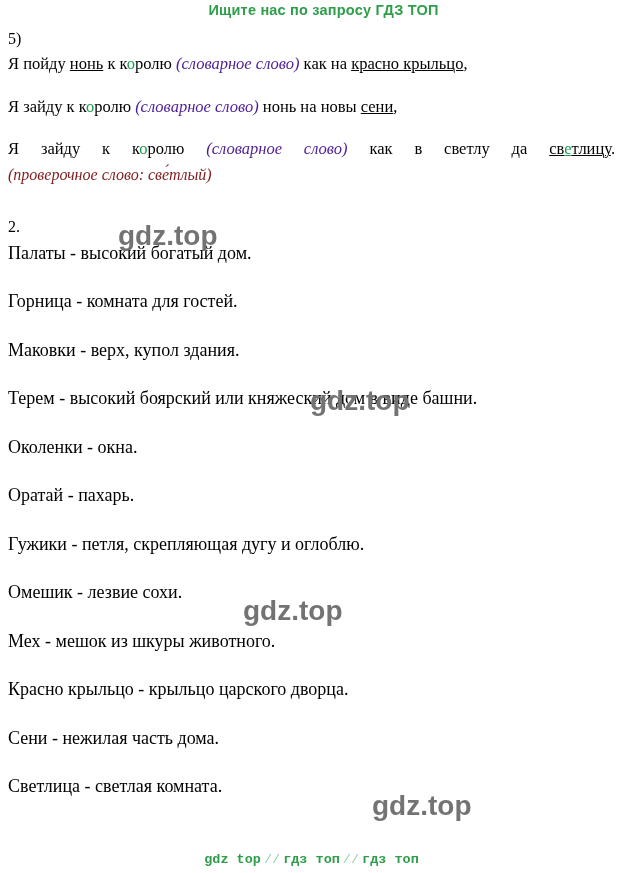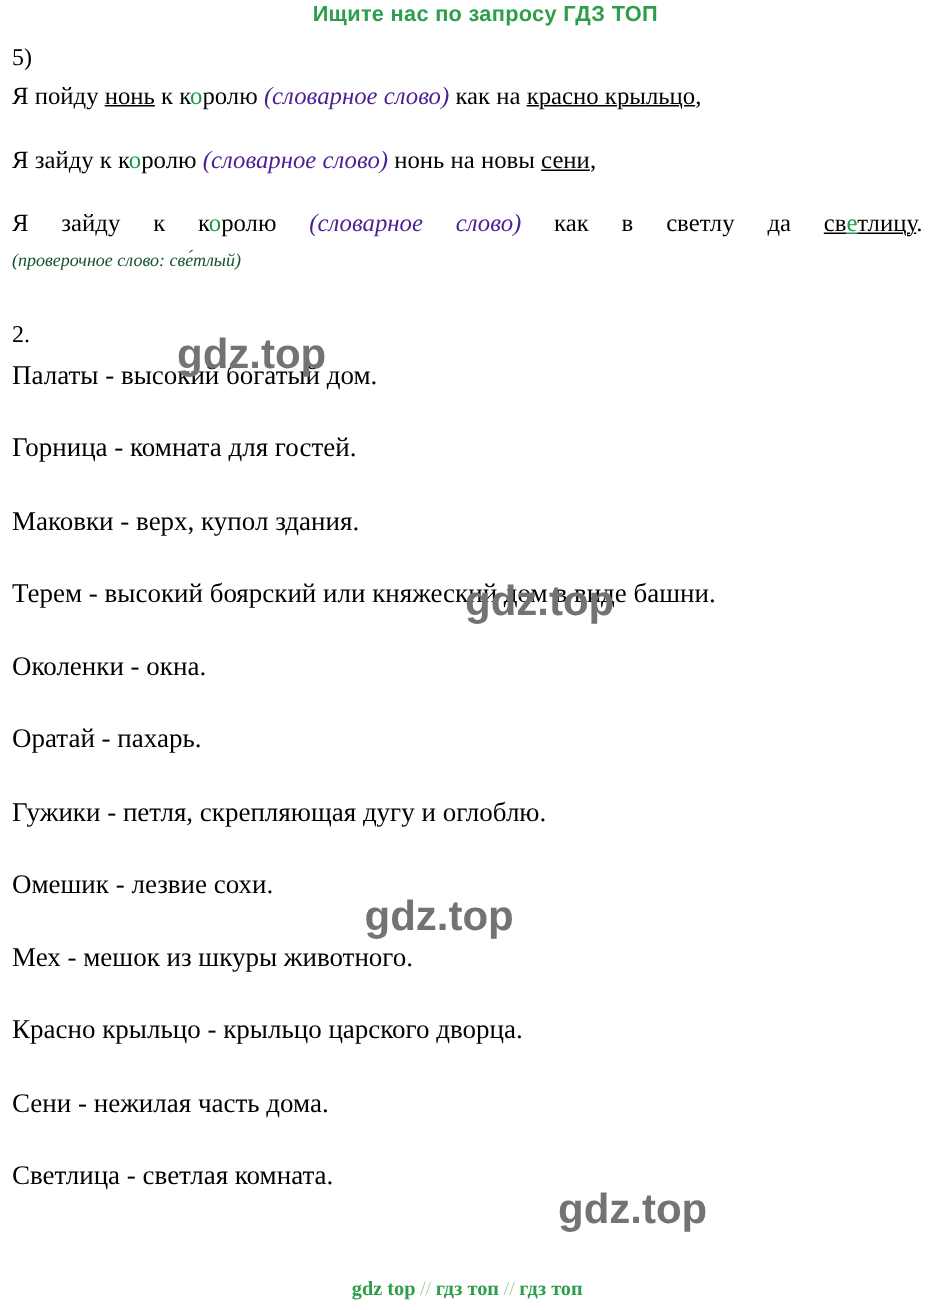--- a/index.html
+++ b/index.html
@@ -61,22 +61,22 @@
   }
   .uline {
     text-decoration: underline;
     text-decoration-thickness: 1px;
   }
   .grn {
     color: #1a9a4b;
   }
   .note {
     font-style: italic;
-    color: #14532d;
-    font-size: 12px;
+    color: #7f1d1d;
+    font-size: 16px;
     margin-top: -14px;
     margin-bottom: 18px;
   }
   .section2 {
     margin-top: 34px;
   }
   .defs p {
     font-size: 18px;
     line-height: 1.25;
     margin: 0 0 26px 0;
@@ -92,21 +92,21 @@
   .wm1 { left: 118px; top: 220px; font-size: 28px; }
   .wm2 { left: 310px; top: 385px; font-size: 28px; }
   .wm3 { left: 243px; top: 595px; font-size: 28px; }
   .wm4 { left: 372px; top: 790px; font-size: 28px; }
   .footer {
     position: absolute;
     left: 0;
     bottom: 6px;
     width: 623px;
     text-align: center;
-    font-family: Liberation Serif, serif;
+    font-family: Liberation Mono, monospace;
     font-size: 13.5px;
     font-weight: bold;
     color: #2e9e4a;
   }
   .footer .sep {
     color: #9ad3ab;
     font-weight: normal;
     padding: 0 3px;
   }
 </style>

